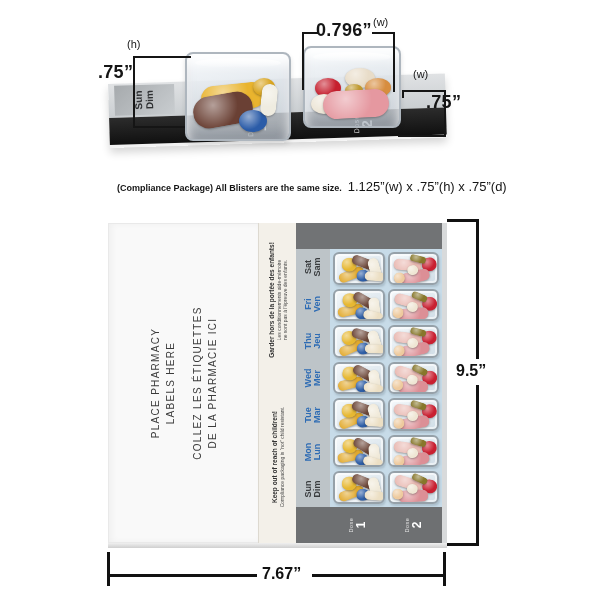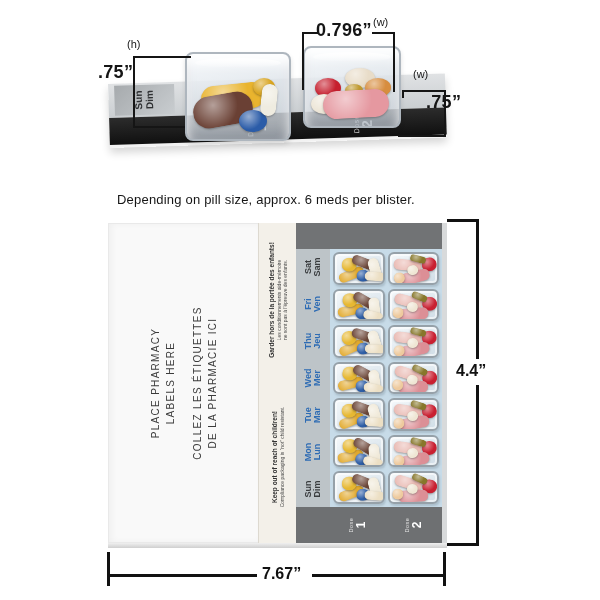--- a/index.html
+++ b/index.html
@@ -138,21 +138,23 @@
   <div class="dim-big" style="left:316px;top:20px;">0.796”</div>
   <div class="dim-tag" style="left:373px;top:16px;">(w)</div>
 
   <div class="ln" style="left:402px;top:90px;width:44px;height:2px;"></div>
   <div class="ln" style="left:402px;top:90px;width:2px;height:8px;"></div>
   <div class="ln" style="left:444px;top:90px;width:2px;height:47px;"></div>
   <div class="ln" style="left:398px;top:135px;width:48px;height:2px;"></div>
   <div class="dim-tag" style="left:413px;top:68px;">(w)</div>
   <div class="dim-big" style="left:426px;top:92px;">.75”</div>
 
-  <div id="caption-line2">Depending on pill size, approx. 6 meds per blister.</div>
+  <div id="caption-line1">
+    <span class="sm">(Compliance Package)  All Blisters are the same size.</span><span class="lg">1.125”(w) x .75”(h) x .75”(d)</span>
+  </div>
 
   <div id="label-panel">
     <div id="panel-rot">
       <div>PLACE PHARMACY</div>
       <div>LABELS HERE</div>
       <div class="gap"></div>
       <div>COLLEZ LES ÉTIQUETTES</div>
       <div>DE LA PHARMACIE ICI</div>
     </div>
   </div>
@@ -381,21 +383,21 @@
       <div class="dose-rot" style="left:118px;">
         <span class="word">Dose</span>
         <span class="num">2</span>
       </div>
     </div>
   </div>
   <div id="pkg-edge"></div>
 
   <div class="ln3" style="left:447px;top:219px;width:32px;height:3px;"></div>
   <div class="ln3" style="left:476px;top:219px;width:3px;height:140px;"></div>
-  <div class="dim-label" style="left:456px;top:362px;">4.4”</div>
+  <div class="dim-label" style="left:456px;top:362px;">9.5”</div>
   <div class="ln3" style="left:476px;top:385px;width:3px;height:161px;"></div>
   <div class="ln3" style="left:447px;top:543px;width:32px;height:3px;"></div>
 
   <div class="ln3" style="left:107px;top:552px;width:3px;height:34px;"></div>
   <div class="ln3" style="left:443px;top:552px;width:3px;height:34px;"></div>
   <div class="ln3" style="left:107px;top:574px;width:150px;height:3px;"></div>
   <div class="dim-label" style="left:262px;top:565px;">7.67”</div>
   <div class="ln3" style="left:312px;top:574px;width:132px;height:3px;"></div>
 
 </div>

